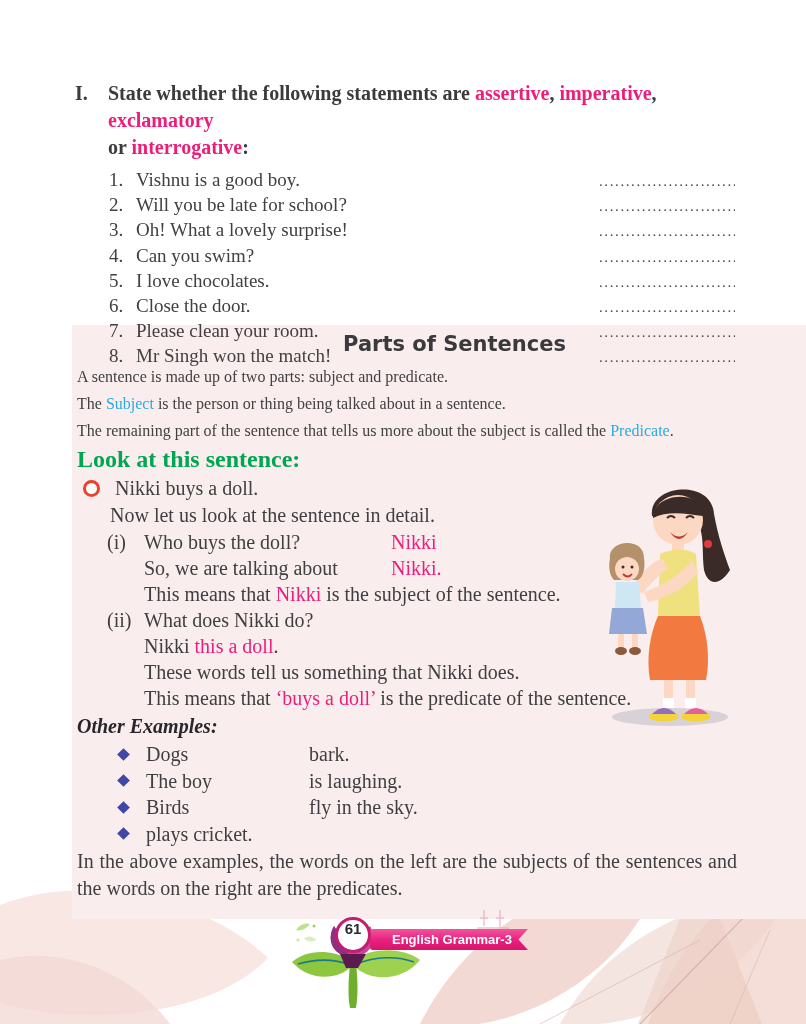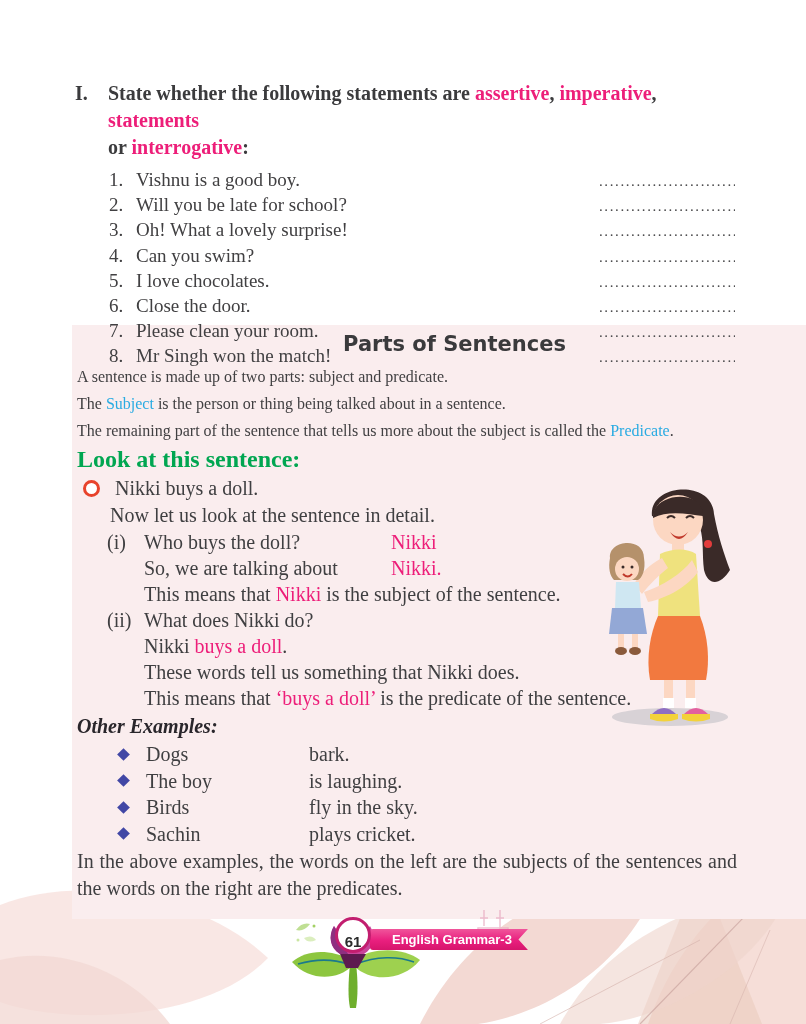--- a/index.html
+++ b/index.html
@@ -43,21 +43,21 @@
            margin-right:18px;flex:none;align-self:center;}
   .eg-subject{width:163px;flex:none;}
   .conclusion{font-size:20px;line-height:27px;text-align:justify;width:660px;margin-top:1px;}
 
   
   .girl{position:absolute;left:592px;top:474px;z-index:3;}
 
   
   .footer-flower{position:absolute;left:288px;top:908px;z-index:4;}
   .page-circle{position:absolute;left:335px;top:917px;width:30px;height:30px;border-radius:50%;
-               background:#ffffff;border:3px solid #c21e6f;z-index:5;display:flex;align-items:flex-end;
+               background:#ffffff;border:3px solid #c21e6f;z-index:5;display:flex;align-items:flex-start;
                justify-content:center;font-family:"Liberation Sans", sans-serif;font-weight:bold;
                font-size:15px;color:#2b2b2b;}
   .book-banner{position:absolute;left:370px;top:929px;height:21px;z-index:4;
                background:linear-gradient(180deg,#f0559b 0%,#e91f7e 55%,#d6156c 100%);
                color:#ffffff;font-family:"Liberation Sans", sans-serif;font-weight:bold;
                font-size:13px;line-height:21px;padding:0 16px 0 22px;
                clip-path:polygon(0 0,100% 0,94% 50%,100% 100%,0 100%);border-radius:3px 0 0 3px;}
 </style>
 </head>
 <body>
@@ -76,21 +76,21 @@
     <path d="M 640 1024 L 782 878" stroke="#c9a39e" stroke-width="1.2" fill="none" opacity="0.7"></path>
     <path d="M 540 1024 L 700 940" stroke="#d4b0aa" stroke-width="1" fill="none" opacity="0.6"></path>
     <path d="M 730 1024 L 770 930" stroke="#d4b0aa" stroke-width="1" fill="none" opacity="0.5"></path>
     <path d="M 736 330 L 742 360 L 736 392 Z" fill="#eed6d4"></path>
   </svg>
 
   <div class="exercise">
     <div class="ex-heading">
       <span class="ex-num">I.</span>
       <div>
-        <span>State whether the following statements are </span><span class="pink">assertive</span><span>, </span><span class="pink">imperative</span><span>, </span><span class="pink">statements</span><br>
+        <span>State whether the following statements are </span><span class="pink">assertive</span><span>, </span><span class="pink">imperative</span><span>, </span><span class="pink">exclamatory</span><br>
         <span>or </span><span class="pink">interrogative</span><span>:</span>
       </div>
     </div>
     <div class="ex-items">
       <div class="ex-row">
         <span class="ex-row-num">1.</span>
         <span class="ex-row-text">Vishnu is a good boy.</span>
         <span class="ex-row-dots">......................................</span>
       </div>
       <div class="ex-row">
@@ -161,21 +161,21 @@
           <span>This means that </span><span class="pink">Nikki</span><span> is the subject of the sentence.</span>
         </div>
       </div>
     </div>
 
     <div class="detail">
       <span class="d-label">(ii)</span>
       <div class="d-body">
         <div>What does Nikki do?</div>
         <div>
-          <span>Nikki </span><span class="pink">buys a doll</span><span>.</span>
+          <span>Nikki </span><span class="pink">this a doll</span><span>.</span>
         </div>
         <div>These words tell us something that Nikki does.</div>
         <div>
           <span>This means that </span><span class="pink">‘buys a doll’</span><span> is the predicate of the sentence.</span>
         </div>
       </div>
     </div>
 
     <div class="other-heading">Other Examples:</div>
 
@@ -189,21 +189,20 @@
       <span class="eg-subject">The boy</span>
       <span class="eg-predicate">is laughing.</span>
     </div>
     <div class="eg-row">
       <span class="diamond"></span>
       <span class="eg-subject">Birds</span>
       <span class="eg-predicate">fly in the sky.</span>
     </div>
     <div class="eg-row">
       <span class="diamond"></span>
-      <span class="eg-subject">Sachin</span>
       <span class="eg-predicate">plays cricket.</span>
     </div>
 
     <div class="conclusion">In the above examples, the words on the left are the subjects of the sentences and the words on the right are the predicates.</div>
   </div>
 
   <svg class="girl" width="152" height="256" viewBox="0 0 152 256">
     <ellipse cx="78" cy="243" rx="58" ry="9" fill="#d8d2d6"></ellipse>
 
     <path d="M 60 42 C 56 10 120 4 122 40 C 126 62 132 80 138 96 C 128 112 116 112 112 96 C 110 80 112 66 108 54 C 100 44 70 46 60 42 Z" fill="#3a2a28"></path>

